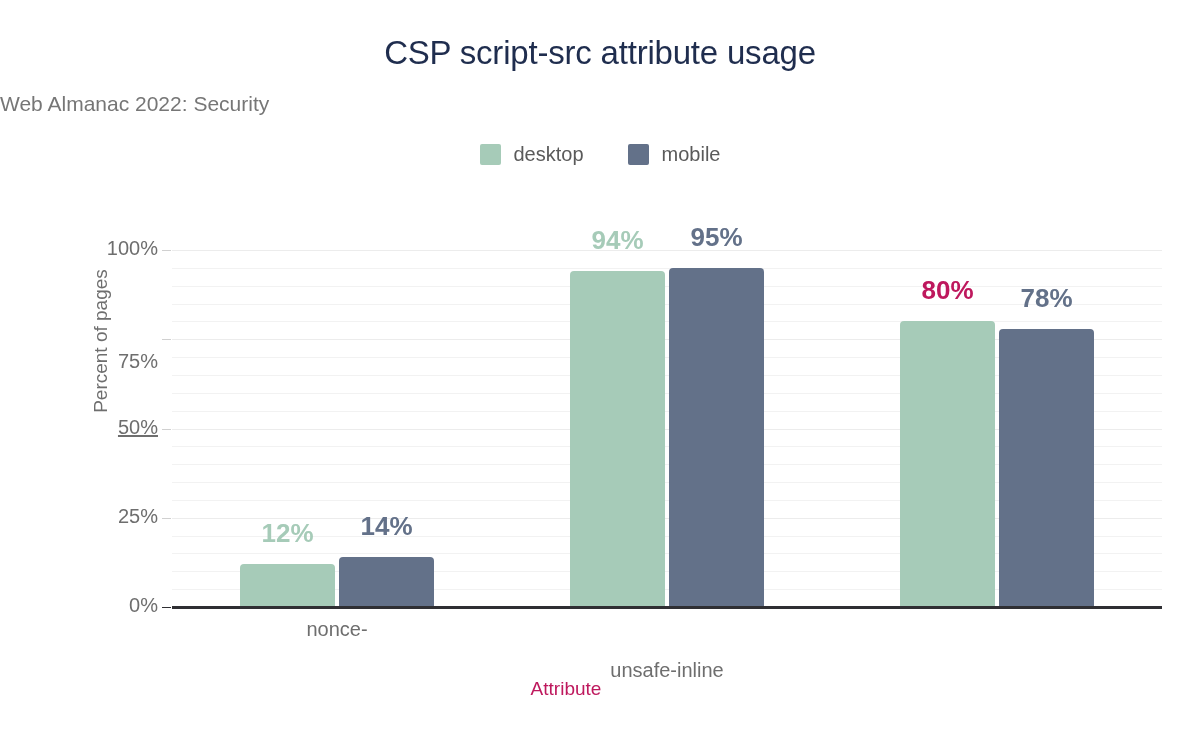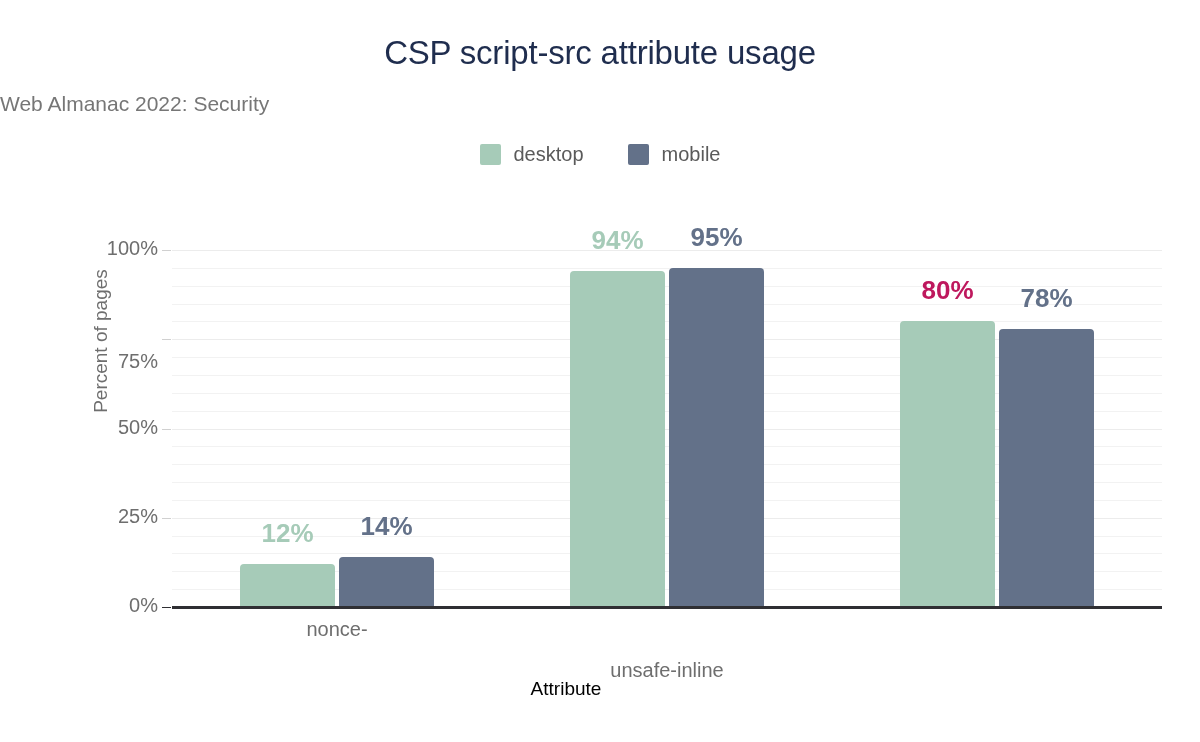--- a/index.html
+++ b/index.html
@@ -133,21 +133,21 @@
     text-align: center;
     white-space: nowrap;
   }
   .x-axis-title {
     position: absolute;
     left: 0;
     top: 678px;
     width: 1132px;
     text-align: center;
     font-size: 19px;
-    color: #000000;
+    color: #be185d;
   }
 
   
   .bar {
     position: absolute;
     bottom: 0;
     border-radius: 4px 4px 0 0;
   }
   .bar-value-label {
     position: absolute;
@@ -209,21 +209,21 @@
   <div class="axis-line-x"></div>
 
   <div class="y-axis-title">Percent of pages</div>
 
   <div class="x-axis-title">Attribute</div>
 
 <div class="y-tick-label" style="right: auto; left: 68px; width: 90px; top: 594px;">0%</div>
     <div class="y-tick-mark" style="left: 162px; top: 607px; background: rgb(47, 47, 51);"></div>
     <div class="y-tick-label" style="right: auto; left: 68px; width: 90px; top: 504.75px;">25%</div>
     <div class="y-tick-mark" style="left: 162px; top: 517.75px; background: rgb(208, 208, 208);"></div>
-    <div class="y-tick-label" style="right: auto; left: 68px; width: 90px; top: 415.5px;">50%</div>
+    <div class="y-tick-label" style="right: auto; left: 68px; width: 90px; top: 415.5px; text-decoration: underline;">50%</div>
     <div class="y-tick-mark" style="left: 162px; top: 428.5px; background: rgb(208, 208, 208);"></div>
     <div class="y-tick-label" style="right: auto; left: 68px; width: 90px; top: 326.25px; margin-top: 24px;">75%</div>
     <div class="y-tick-mark" style="left: 162px; top: 339.25px; background: rgb(208, 208, 208);"></div>
     <div class="y-tick-label" style="right: auto; left: 68px; width: 90px; top: 237px;">100%</div>
     <div class="y-tick-mark" style="left: 162px; top: 250px; background: rgb(208, 208, 208);"></div>
     <div class="bar-value-label" style="color: rgb(166, 203, 184); left: 230px; width: 115px; top: 518.16px;">12%</div>
     <div class="bar-value-label" style="color: rgb(99, 113, 137); left: 329px; width: 115px; top: 511.02px;">14%</div>
     <div class="x-tick-label" style="left: 187px; width: 300px;">nonce-</div>
     <div class="bar-value-label" style="color: rgb(166, 203, 184); left: 560px; width: 115px; top: 225.42px;">94%</div>
     <div class="bar-value-label" style="color: rgb(99, 113, 137); left: 659px; width: 115px; top: 221.85px;">95%</div>

